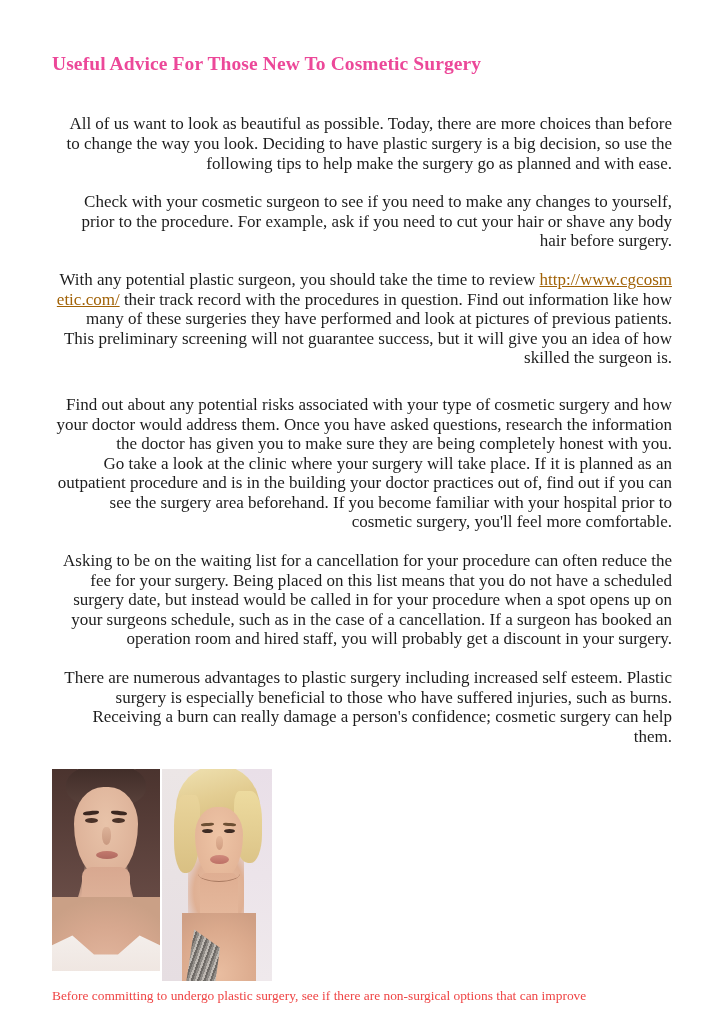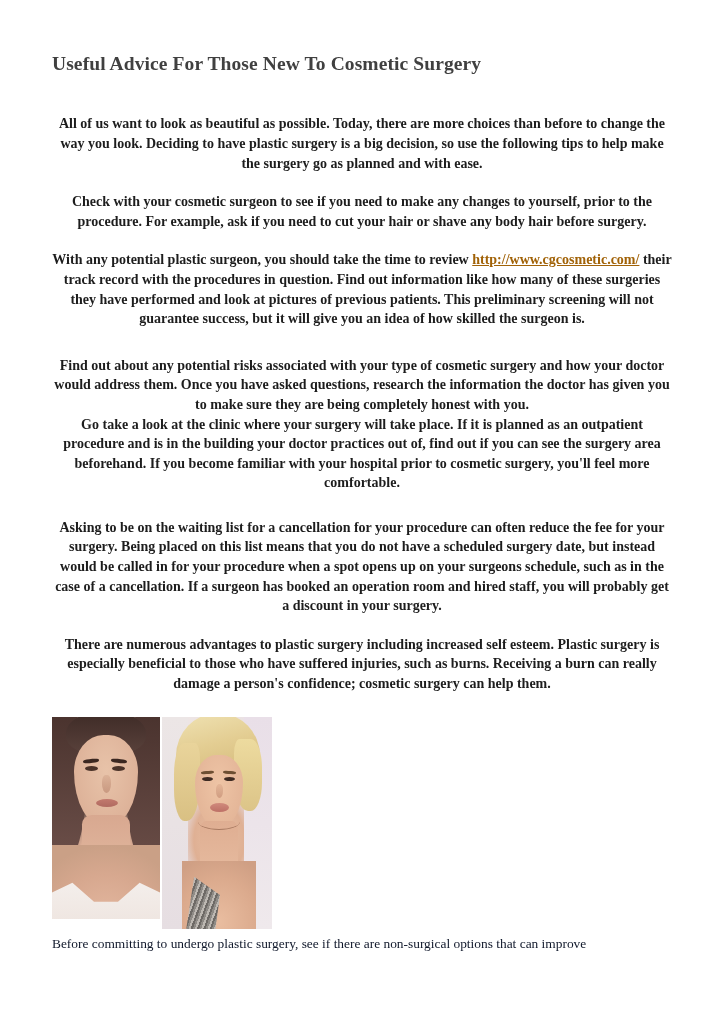--- a/index.html
+++ b/index.html
@@ -26,40 +26,39 @@
   .content {
     position: absolute;
     left: 52px;
     top: 0;
     width: 620px;
   }
   .doc-title {
     font-size: 19.5px;
     font-weight: bold;
     letter-spacing: 0.1px;
-    color: #404040;
+    color: #ec4899;
     margin: 0;
     padding-top: 52px;
     line-height: 1.25;
     font-family: "Liberation Serif", "DejaVu Serif", serif;
   }
   .para {
-    font-size: 14px;
+    font-size: 17px;
     line-height: 19.6px;
     color: #1d1d1d;
     margin: 0;
-    text-align: center;
-    font-weight: bold;
+    text-align: right;
   }
   .para.p1  { margin-top: 38px; }
   .para.p2  { margin-top: 19px; }
   .para.p3  { margin-top: 19px; }
   .para.p4  { margin-top: 27px; }
   .para.p5  { }
-  .para.p6  { margin-top: 25px; }
+  .para.p6  { margin-top: 19px; }
   .para.p7  { margin-top: 18px; }
   .para.p8  { margin-top: 19px; }
   .doc-link {
     color: #a16207;
     text-decoration: underline;
     word-break: break-all;
   }
   .figure-wrap {
     margin-top: 23px;
     width: 220px;
@@ -162,21 +161,21 @@
     background: linear-gradient(180deg, rgba(206,152,124,0.3), rgba(190,134,108,0.6));
     border-radius:40% 40% 50% 50%; }
   .pr-lip { position:absolute; left:48px; top:86px; width:19px; height:9px;
     background: linear-gradient(180deg,#d08a7c,#bd7066); border-radius:50%; }
   .pr-jaw { position:absolute; left:36px; top:96px; width:42px; height:16px;
     border-bottom: 1.5px solid rgba(122,76,54,0.55);
     border-radius: 0 0 50% 50%; }
   .caption-line {
     font-size: 13.4px;
     line-height: 19.6px;
-    color: #0f172a;
+    color: #ef4444;
     margin: 0;
     padding-top: 5px;
   }
 </style>
 </head>
 <body>
 
 <div class="page">
   <div class="content">
 

